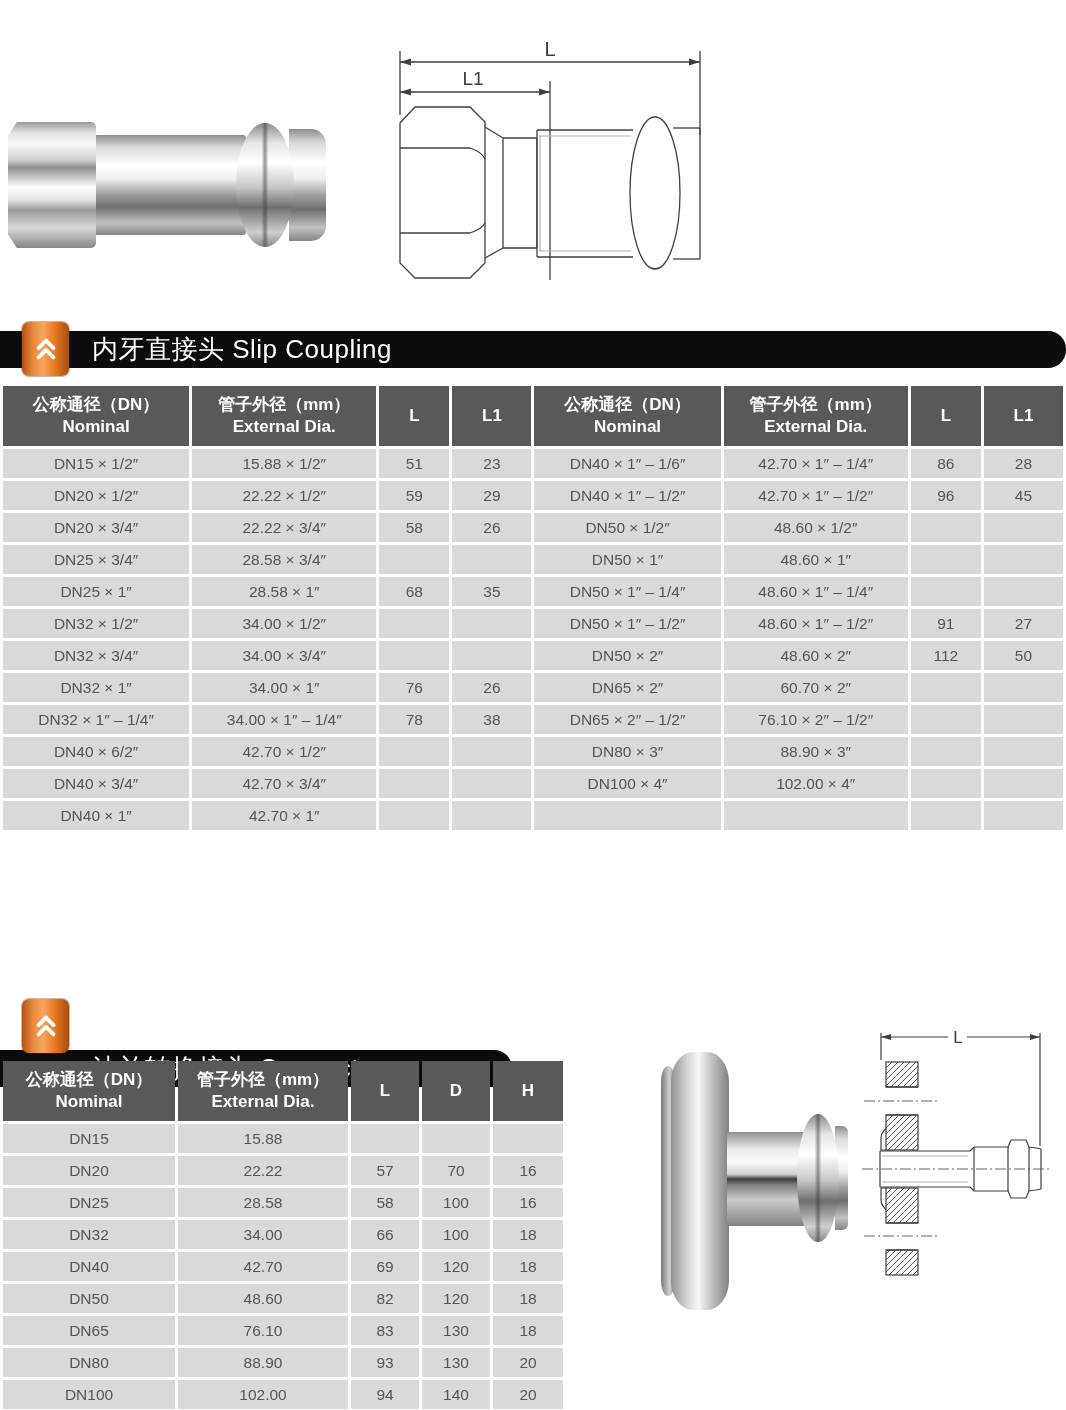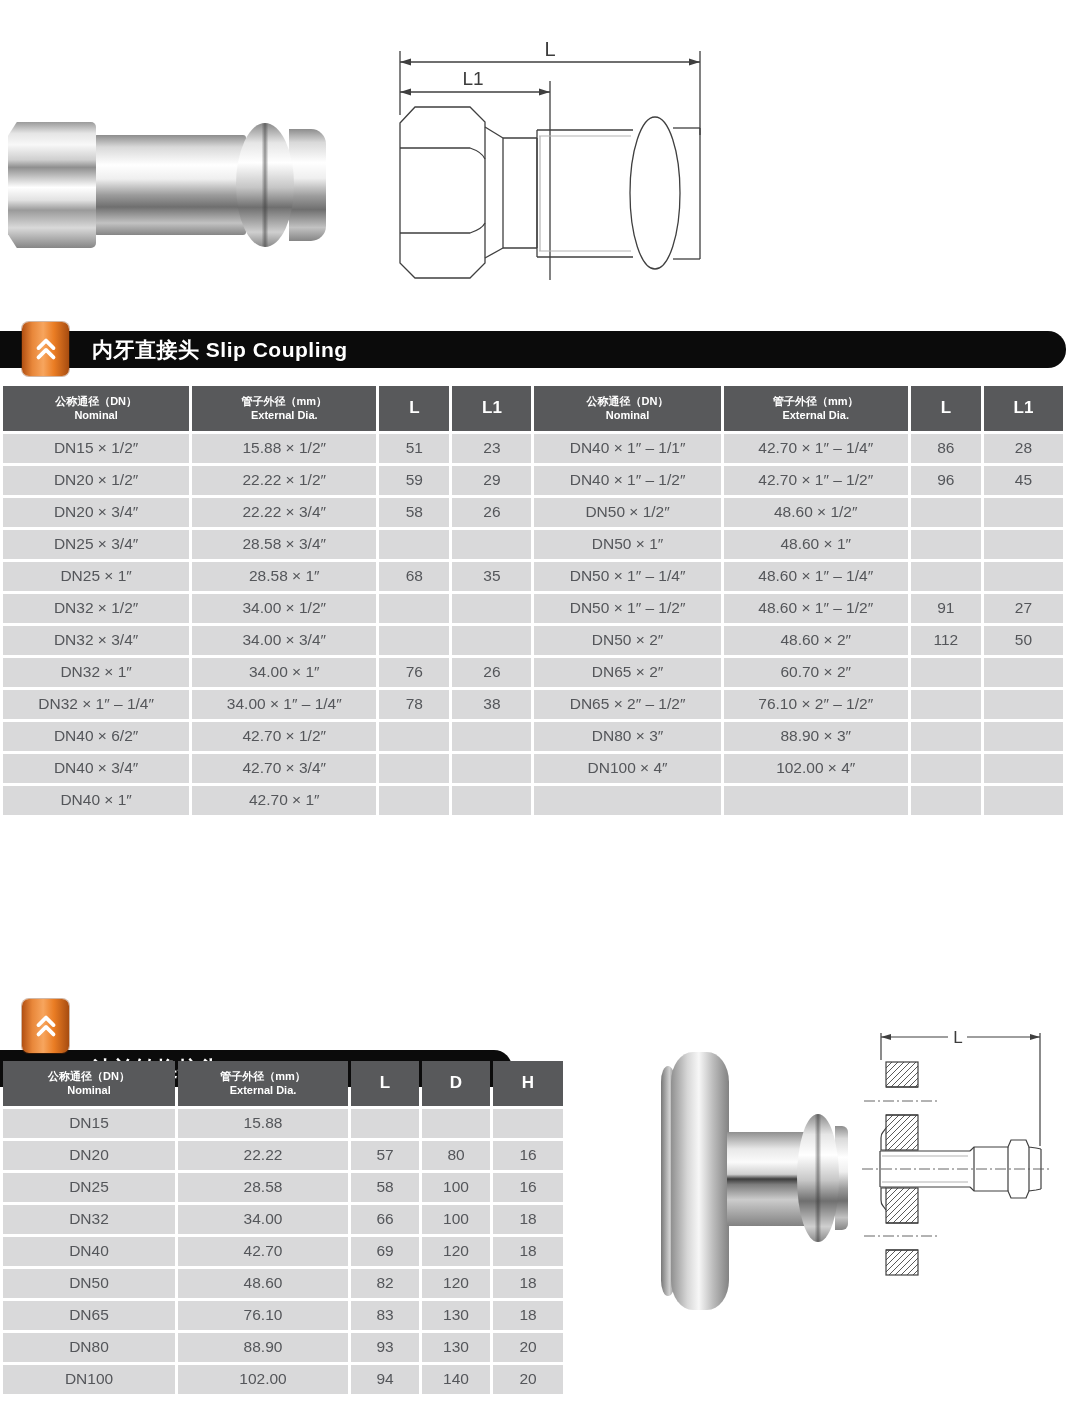--- a/index.html
+++ b/index.html
@@ -7,33 +7,33 @@
     position:relative;width:1066px;height:1410px;background:#ffffff;overflow:hidden;
     font-family:"Liberation Sans","DejaVu Sans",sans-serif;
   }
   
   .banner{
     position:absolute;left:0;height:37px;background:#0b0b0b;
     border-radius:0 18px 18px 0;
   }
   .banner .banner-title{
     position:absolute;left:92px;top:0;height:37px;line-height:37px;
-    color:#fff;font-size:21px;font-weight:bold;white-space:nowrap;letter-spacing:.5px;
+    color:#fff;font-size:26px;font-weight:normal;white-space:nowrap;letter-spacing:.5px;
   }
   .badge{
     position:absolute;width:47px;height:54px;border-radius:7px;
     background:linear-gradient(90deg,#b25012 0%,#e8873a 22%,#f7a55e 45%,#ea7d24 68%,#a74c10 100%);
     box-shadow:0 0 0 1px rgba(120,50,0,.35);
     display:flex;align-items:center;justify-content:center;
   }
   
   table{border-collapse:separate;border-spacing:3px;table-layout:fixed;position:absolute;}
   th{
     background:#58595b;color:#ffffff;font-weight:bold;text-align:center;
-    font-size:11px;line-height:1.3;padding:8px 2px;vertical-align:middle;
+    font-size:17px;line-height:1.3;padding:8px 2px;vertical-align:middle;
   }
   th .en{font-weight:bold;}
   th.dim{font-size:17px;}
   td{
     background:#d9d9da;color:#54565a;text-align:center;font-size:15.5px;
     height:29px;padding:0 2px;white-space:nowrap;overflow:hidden;
   }
   #table1{left:0;top:383px;width:1066px;}
   #table2{left:0;top:1058px;width:566px;}
   
@@ -176,21 +176,21 @@
         <th class="dim">L</th>
         <th class="dim">L1</th>
       </tr>
     </thead>
     <tbody>
         <tr>
           <td>DN15 × 1/2″</td>
           <td>15.88 × 1/2″</td>
           <td>51</td>
           <td>23</td>
-          <td>DN40 × 1″ – 1/1″</td>
+          <td>DN40 × 1″ – 1/6″</td>
           <td>42.70 × 1″ – 1/4″</td>
           <td>86</td>
           <td>28</td>
         </tr>
         <tr>
           <td>DN20 × 1/2″</td>
           <td>22.22 × 1/2″</td>
           <td>59</td>
           <td>29</td>
           <td>DN40 × 1″ – 1/2″</td>
@@ -339,21 +339,21 @@
           <td>DN15</td>
           <td>15.88</td>
           <td></td>
           <td></td>
           <td></td>
         </tr>
         <tr>
           <td>DN20</td>
           <td>22.22</td>
           <td>57</td>
-          <td>80</td>
+          <td>70</td>
           <td>16</td>
         </tr>
         <tr>
           <td>DN25</td>
           <td>28.58</td>
           <td>58</td>
           <td>100</td>
           <td>16</td>
         </tr>
         <tr>

